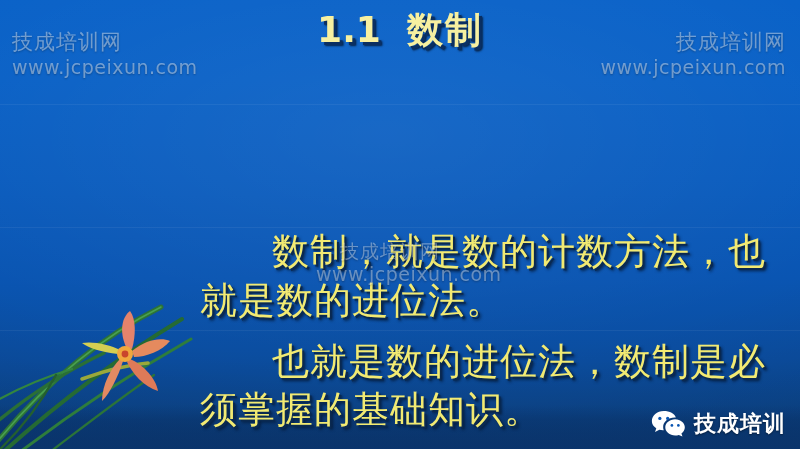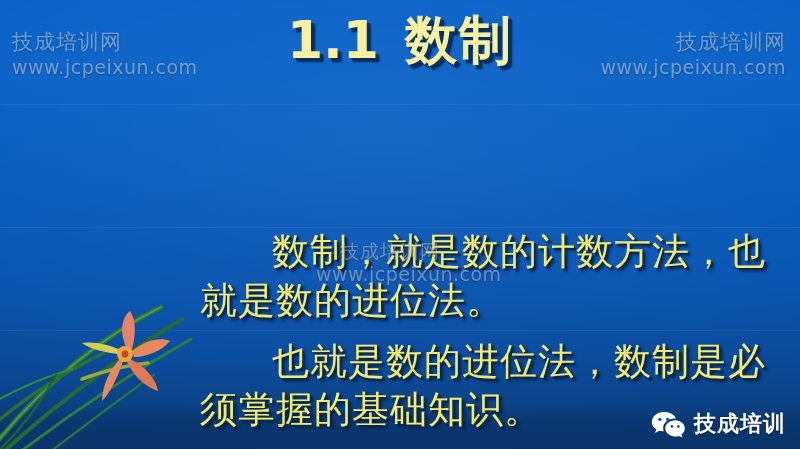--- a/index.html
+++ b/index.html
@@ -63,21 +63,21 @@
     height: 200px;
     pointer-events: none;
   }
 
   
   .title {
     position: absolute;
     top: 6px;
     left: 0; right: 0;
     text-align: center;
-    font-size: 52px;
+    font-size: 36px;
     font-weight: bold;
     color: #f7f0a0;
     letter-spacing: 2px;
     text-shadow:
        3px 3px 0 #0a2f62,
        4px 4px 2px rgba(4,22,48,0.85);
     white-space: nowrap;
   }
   .title .num { letter-spacing: 0px; }
   .title .gap { display: inline-block; width: 26px; }
@@ -122,21 +122,21 @@
   .para { margin: 0 0 6px 0; }
   .para.p1 { text-indent: 72px; margin-bottom: 12px; }
   .para.p2 { text-indent: 72px; }
 
   
   .wechat-badge {
     position: absolute;
     right: 14px;
     bottom: 10px;
     display: flex;
-    align-items: center;
+    align-items: flex-start;
     gap: 9px;
   }
   .wechat-badge .label {
     color: #ffffff;
     font-size: 22px;
     font-weight: bold;
     letter-spacing: 1px;
     text-shadow: 0 1px 2px rgba(0,0,0,0.45);
   }
   .wechat-icon { width: 34px; height: 28px; display:block; }

